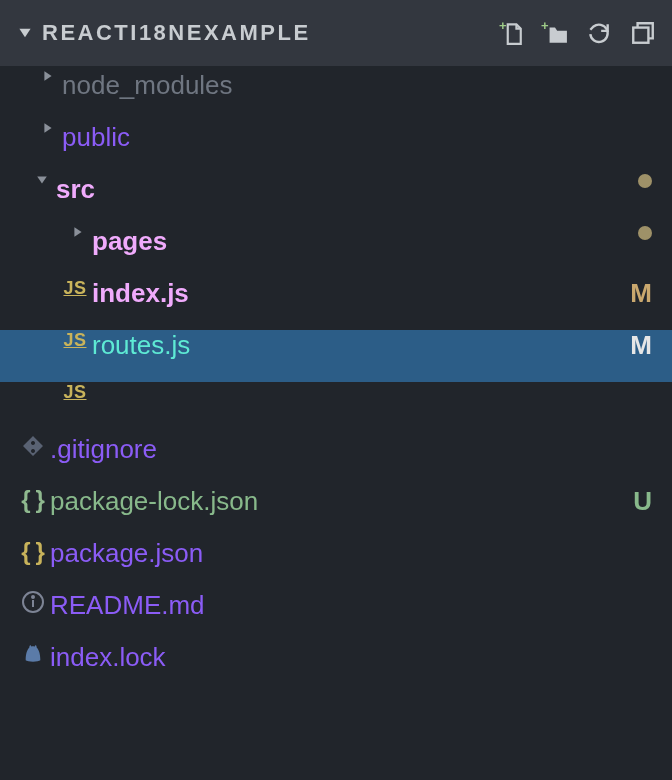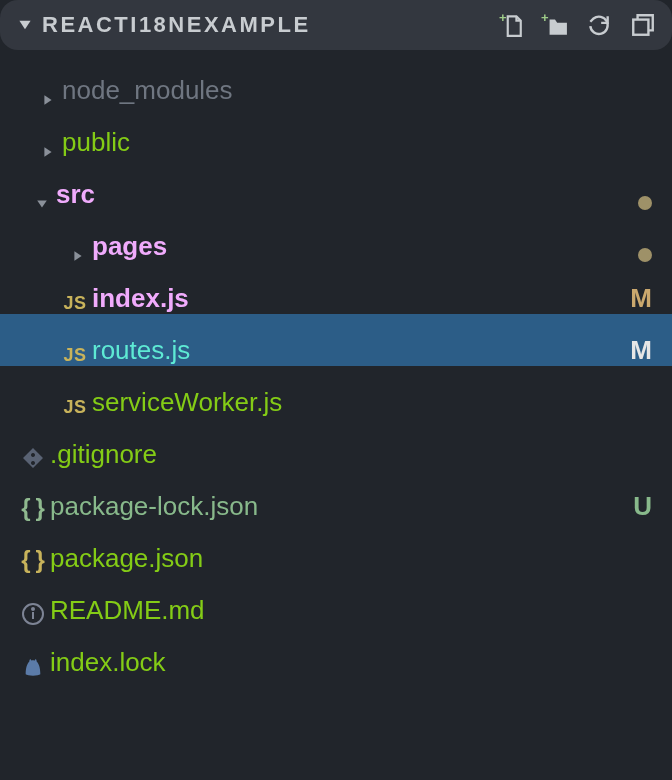--- a/index.html
+++ b/index.html
@@ -6,26 +6,25 @@
   body {
     width: 672px;
     height: 780px;
     background: #21252b;
     font-family: -apple-system, BlinkMacSystemFont, "Segoe UI", sans-serif;
     font-size: 24px;
     color: #abb2bf;
     overflow: hidden;
   }
   .header {
-    height: 50px;
+    height: 66px;
     background: #33373f;
     display: flex;
     align-items: center;
     padding: 0 14px 0 18px;
-    border-radius: 18px;
   }
   .header-chevron {
     color: #c8ccd0;
     margin-right: 10px;
     display:flex; align-items:center;
   }
   .header-title {
     color: #c8ccd0;
     font-weight: 700;
     letter-spacing: 2.5px;
@@ -35,21 +34,21 @@
   .header-actions { display: flex; gap: 14px; align-items: center; }
   .header-actions .act {
     width: 30px; height: 30px;
     display:flex; align-items:center; justify-content:center;
     color:#c8ccd0; cursor:pointer;
   }
   .tree { padding-top: 4px; }
   .row {
     height: 52px;
     display: flex;
-    align-items: flex-end;
+    align-items: flex-start;
     padding-right: 20px;
     cursor: pointer;
   }
   .row.selected { background: #2c5d87; color: #e6e6e6; }
   .indent { flex: 0 0 auto; }
   .chev {
     width: 28px; display:flex; align-items:center; justify-content:center;
     color:#8a9099;
   }
   .icon {
@@ -57,24 +56,24 @@
   }
   .label { flex: 1; font-size: 26px; }
   .status {
     font-size: 26px; font-weight:600; width:28px; text-align:right;
   }
   .dot {
     width: 14px; height:14px; border-radius:50%;
   }
   
   .c-muted   { color:#6f7681; }
-  .c-default { color:#84cc16; }
+  .c-default { color:#8b5cf6; }
   .c-folder  { color:#f0abfc;font-weight:bold; }
   .c-green   { color:#88b98b; }
-  .c-jsicon  { color:#c8b35b; font-weight:700; font-size:18px; letter-spacing:0.5px;}
+  .c-jsicon  { color:#c8b35b; font-weight:700; font-size:18px; letter-spacing:0.5px;text-decoration:underline;}
   .c-braces  { color:#c8b35b; font-weight:600; font-size:24px;}
   .c-braces-g{ color:#8fb98f; font-weight:600; font-size:24px;}
   .c-info    { color:#7d8495;}
   .c-git     { color:#596273;}
   .c-cat     { color:#5b7ba8;}
   .dot-tan   { background:#9e9168;}
   .dot-green { background:#76a07c;}
   .stat-M    { color:#caa86e;}
   .stat-M-sel{ color:#e6e6e6;}
   .stat-U    { color:#88b98b;}
@@ -173,21 +172,20 @@
   <div class="row selected">
     <span class="indent" style="width:58px"></span>
     <span class="icon c-jsicon">JS</span>
     <span class="label" style="color:#5eead4">routes.js</span>
     <span class="status stat-M-sel">M</span>
   </div>
 
   <div class="row">
     <span class="indent" style="width:58px"></span>
     <span class="icon c-jsicon">JS</span>
-    <span class="label c-default">serviceWorker.js</span>
   </div>
 
   <div class="row">
     <span class="indent" style="width:16px"></span>
     <span class="icon c-git">
       <svg width="24" height="24" viewBox="0 0 24 24" fill="currentColor">
           <path d="M12 2 L22 12 L12 22 L2 12 Z M12 7 a2 2 0 1 0 0.01 0 M12 15 a2 2 0 1 0 0.01 0"></path>
         </svg>
     </span>
     <span class="label c-default">.gitignore</span>

